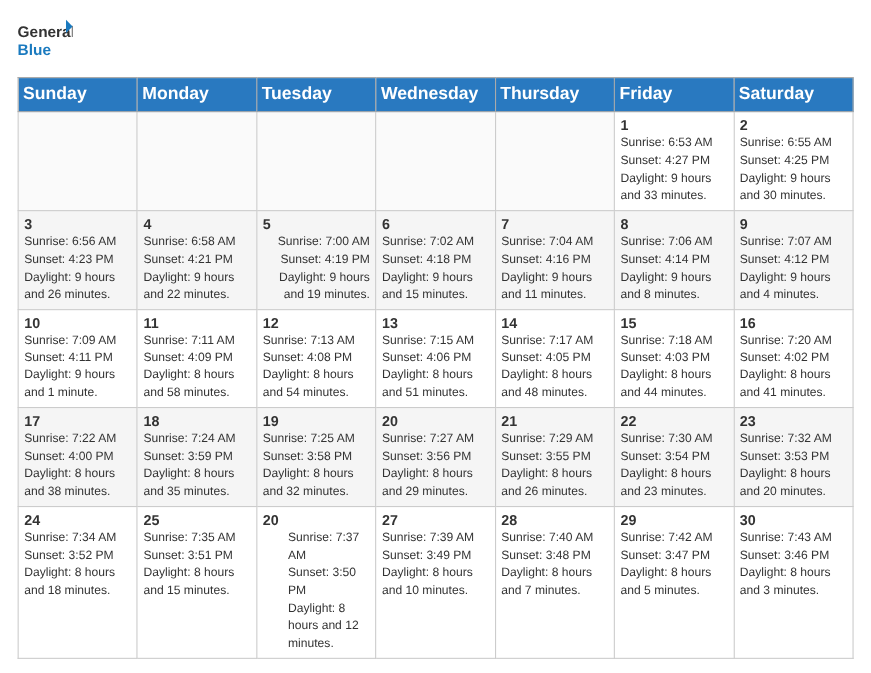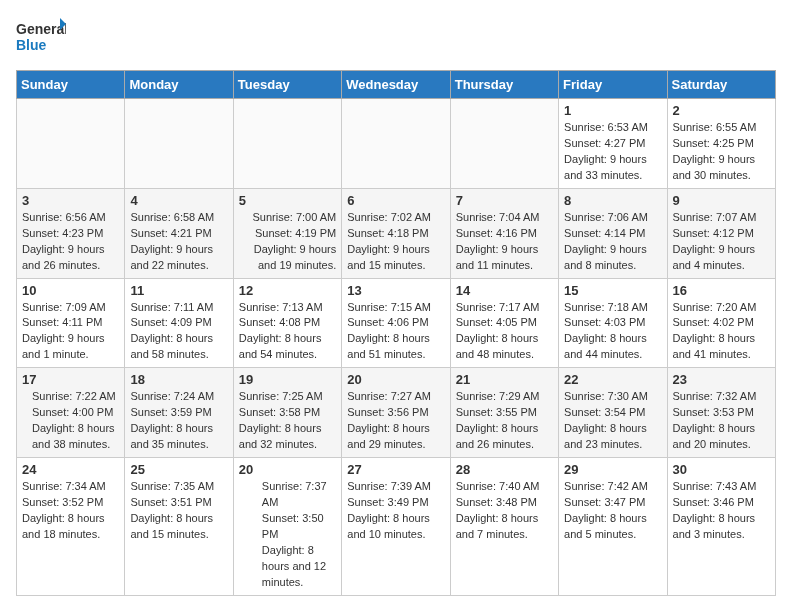--- a/index.html
+++ b/index.html
@@ -34,21 +34,21 @@
       color: #555;
     }
     table {
       width: 100%;
       border-collapse: collapse;
       table-layout: fixed;
     }
     thead tr th {
       background-color: #2979c0;
       color: #fff;
-      font-size: 13px;
+      font-size: 16px;
       font-weight: bold;
       padding: 6px 4px;
       text-align: left;
       border: 1px solid #aaa;
     }
     tbody tr td {
       border: 1px solid #ccc;
       vertical-align: top;
       padding: 4px 5px;
       font-size: 11px;
@@ -206,21 +206,21 @@
         <td>
           <div class="day-num">16</div>
           <div class="day-info" style="white-space: pre-line;">Sunrise: 7:20 AM
 Sunset: 4:02 PM
 Daylight: 8 hours and 41 minutes.</div>
         </td>
       </tr>
       <tr>
         <td>
           <div class="day-num">17</div>
-          <div class="day-info" style="white-space: pre-line; margin-left: 10px;">Sunrise: 7:22 AM
+          <div class="day-info" style="white-space: pre-line;">Sunrise: 7:22 AM
 Sunset: 4:00 PM
 Daylight: 8 hours and 38 minutes.</div>
         </td>
         <td>
           <div class="day-num">18</div>
           <div class="day-info" style="white-space: pre-line;">Sunrise: 7:24 AM
 Sunset: 3:59 PM
 Daylight: 8 hours and 35 minutes.</div>
         </td>
         <td>

